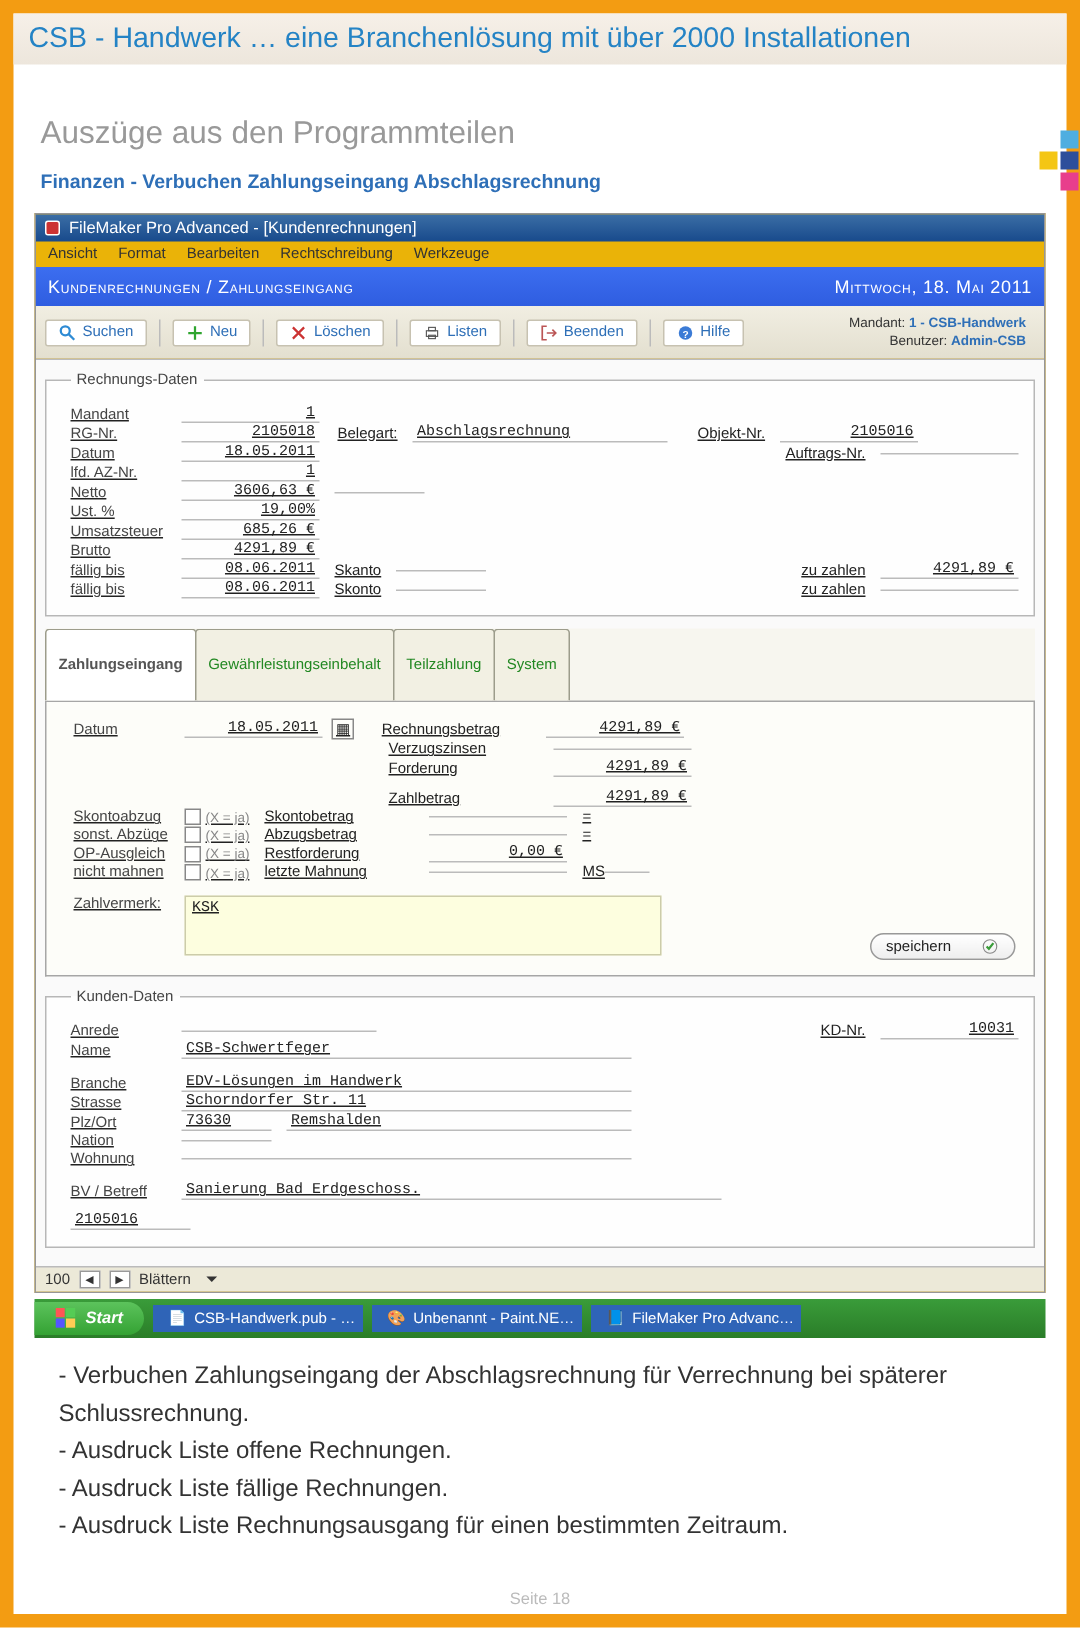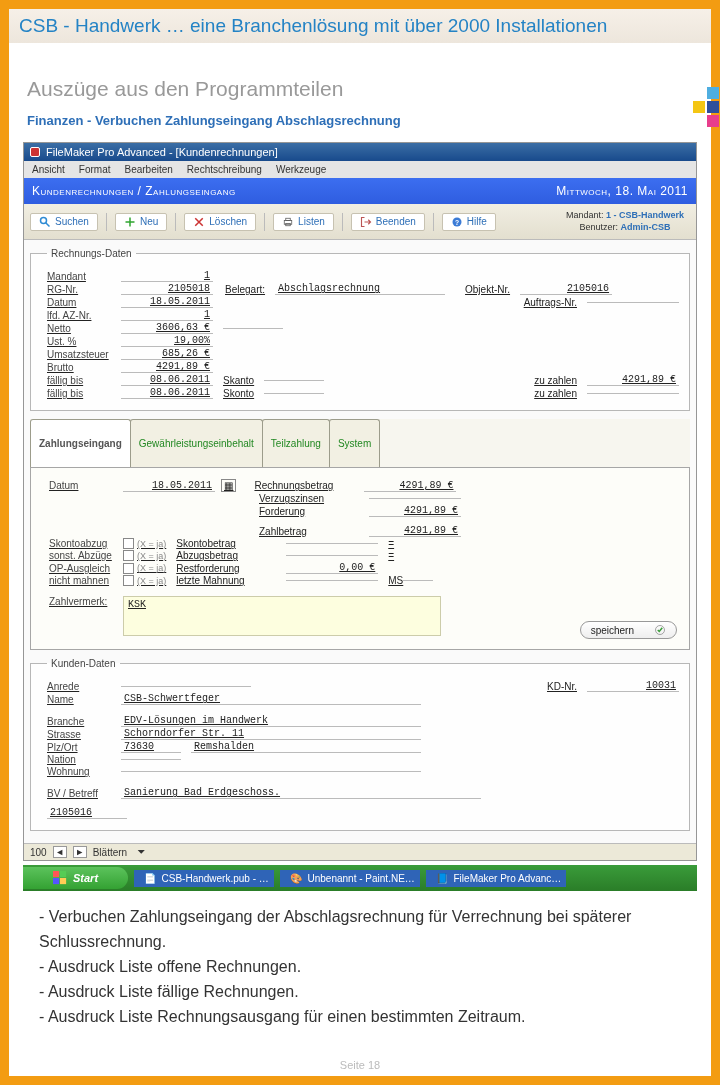--- a/index.html
+++ b/index.html
@@ -5,31 +5,31 @@
   * { box-sizing: border-box; }
   body { margin:0; font-family: Arial, Helvetica, sans-serif; font-size:11px; color:#222; background:#fff; }
   .page { width:720px; height:1085px; border:9px solid #f39c12; background:#fff; position:relative; }
   .title-strip { background:linear-gradient(#f6f0e8,#ede6dc); padding:6px 10px; color:#2483c5; font-size:19px; font-weight:400; }
   .content { padding:10px 14px 6px 14px; }
   .section-head { color:#999; font-size:21px; margin:24px 0 8px 4px; }
   .sub-head { color:#2e6fb7; font-size:13px; font-weight:700; margin:12px 0 14px 4px; }
   .logo-sq { position:absolute; right:18px; top:78px; }
   .logo-sq span { display:block; position:absolute; width:12px; height:12px; }
 
-  .app { border:1px solid #969696; background:#e5e5e5; font-size:10px; }
+  .app { border:1px solid #969696; background:#eab308; font-size:10px; }
   .app-titlebar { background:linear-gradient(#3b6ea5,#184a8c); color:#fff; padding:3px 6px; display:flex; align-items:center; gap:6px; font-size:11px; }
   .app-titlebar .close-icon { width:10px; height:10px; background:#c33; border:1px solid #fff; border-radius:2px; }
   .app-menu { display:flex; gap:14px; padding:3px 8px; color:#333; }
   .blue-bar { background:linear-gradient(#3c6ef0,#2f5de0); color:#fff; padding:6px 8px; display:flex; justify-content:space-between; font-size:12px; font-variant:small-caps; letter-spacing:.5px;}
   .toolbar { background:linear-gradient(#f1eee2,#e3dfcf); padding:4px 6px; display:flex; align-items:center; gap:4px; border-bottom:1px solid #bbb;}
   .tbtn { display:flex; align-items:center; gap:4px; padding:2px 8px; border:1px solid #c7c2b1; border-radius:2px; background:#fff; color:#527; cursor:pointer;}
   .tbtn svg{width:12px;height:12px}
   .tbtn .lbl {color:#2e6fb7}
   .sep { width:1px; height:18px; background:#bbb; margin:0 4px;}
-  .meta-right { font-size:9px; color:#333; text-align:center; padding:2px 6px; line-height:1.3;}
+  .meta-right { font-size:9px; color:#333; text-align:right; padding:2px 6px; line-height:1.3;}
   .meta-right b{color:#2e6fb7}
 
   .canvas { background:#fafafa; padding:8px 6px 4px 6px; }
   fieldset.box { border:1px solid #b7b7b7; background:#fefefe; margin:0 0 8px 0; padding:10px 10px 10px 16px; position:relative;}
   fieldset.box > legend { padding:0 4px; color:#444; font-size:10px; }
   .row { display:flex; align-items:center; margin:1px 0;text-decoration:underline; }
   .lbl-col { width:74px; color:#444; }
   .val { border-bottom:1px solid #bbb; min-width:92px; text-align:right; padding:0 3px; font-family:'Courier New',monospace; font-size:10px;}
   .val.left{text-align:left}
   .val.wide{min-width:170px}
@@ -40,21 +40,21 @@
   .tab.alt{ color:#228822; }
   .tabpane { border:1px solid #a6a6a6; border-top:none; padding:10px 14px 12px 18px; background:#fdfdf9; position:relative;}
   .chk { width:11px; height:11px; border:1px solid #888; background:#fff; display:inline-block; margin-right:3px;}
   .xja { color:#888; font-size:9px; margin-right:10px;}
   .textarea { border:1px solid #cca; background:#fdfedf; height:40px; padding:2px 4px; font-family:'Courier New',monospace; font-size:10px;}
   .savebtn { position:absolute; right:12px; bottom:10px; border:1px solid #999; border-radius:12px; padding:2px 10px; display:flex; align-items:center; gap:20px; cursor:pointer; background:linear-gradient(#fff,#eee);}
   .statusstrip { border-top:1px solid #bbb; background:#ece9d8; padding:2px 6px; display:flex; align-items:center; gap:6px; color:#333;}
   .statusstrip .navbtn{ width:14px; height:12px; border:1px solid #999; background:#fff; display:flex; align-items:center; justify-content:center; font-size:9px;}
 
   .taskbar { margin-top:4px; background:linear-gradient(#3a9c3a,#2a7d28); height:26px; display:flex; align-items:center;}
-  .start { background:linear-gradient(#5cc35c,#34a233); color:#fff; font-weight:700; padding:4px 30px; border-radius:0 12px 12px 0; display:flex; align-items:center; gap:6px; font-style:italic;}
+  .start { background:linear-gradient(#5cc35c,#34a233); color:#fff; font-weight:700; padding:4px 14px; border-radius:0 12px 12px 0; display:flex; align-items:center; gap:6px; font-style:italic;}
   .tbitem { background:#2f64b7; color:#fff; padding:3px 10px; margin-left:6px; font-size:10px; display:flex; align-items:center; gap:5px; max-width:140px; overflow:hidden; white-space:nowrap;}
 
   .bullets { padding:14px 10px 0 16px; font-size:16px; color:#333; line-height:1.55; }
   .footer-page { text-align:center; color:#bbb; font-size:11px; margin-top:30px;}
 </style>
 </head>
 <body>
 
 <div class="page">
 

